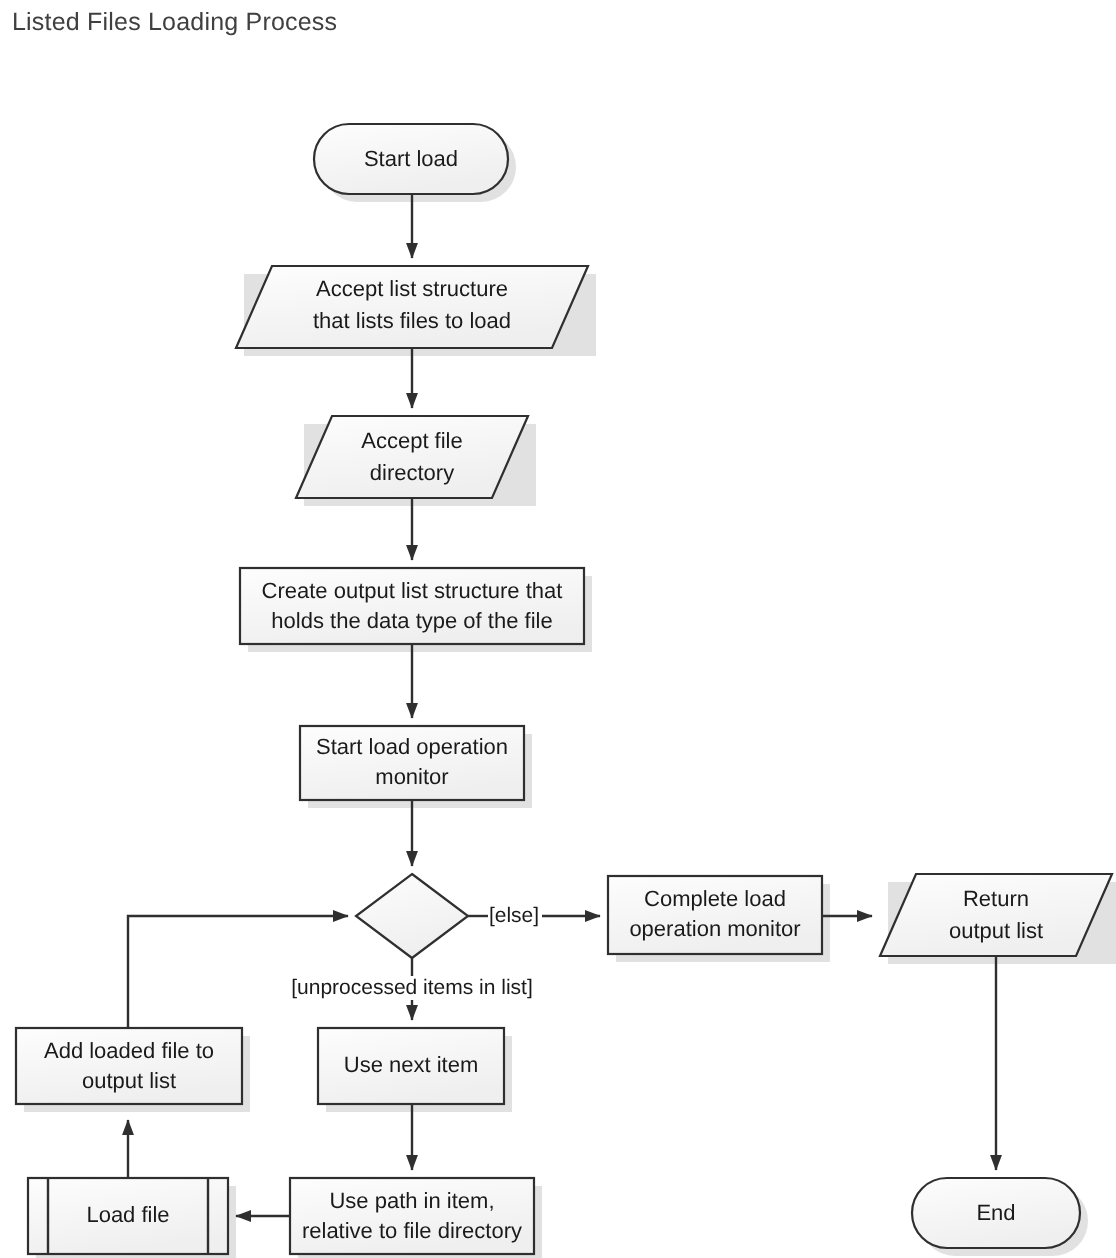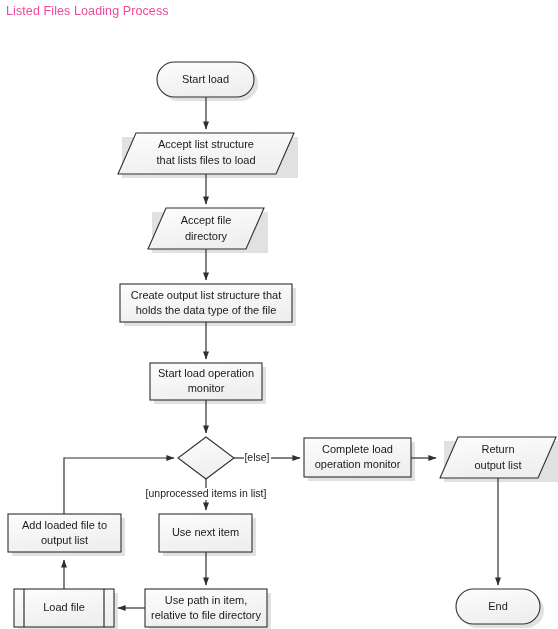--- a/index.html
+++ b/index.html
@@ -13,21 +13,21 @@
     font-family: "Liberation Sans", sans-serif;
     color: #1a1a1a;
     overflow: hidden;
     position: relative;
   }
   #diagram-title {
     position: absolute;
     left: 6px;
     top: 4px;
     font-size: 12.5px;
-    color: #ec4899;
+    color: #404040;
     letter-spacing: 0.1px;
     white-space: nowrap;
   }
   #flow-canvas {
     position: absolute;
     left: 0;
     top: 0;
     width: 558px;
     height: 629px;
   }

